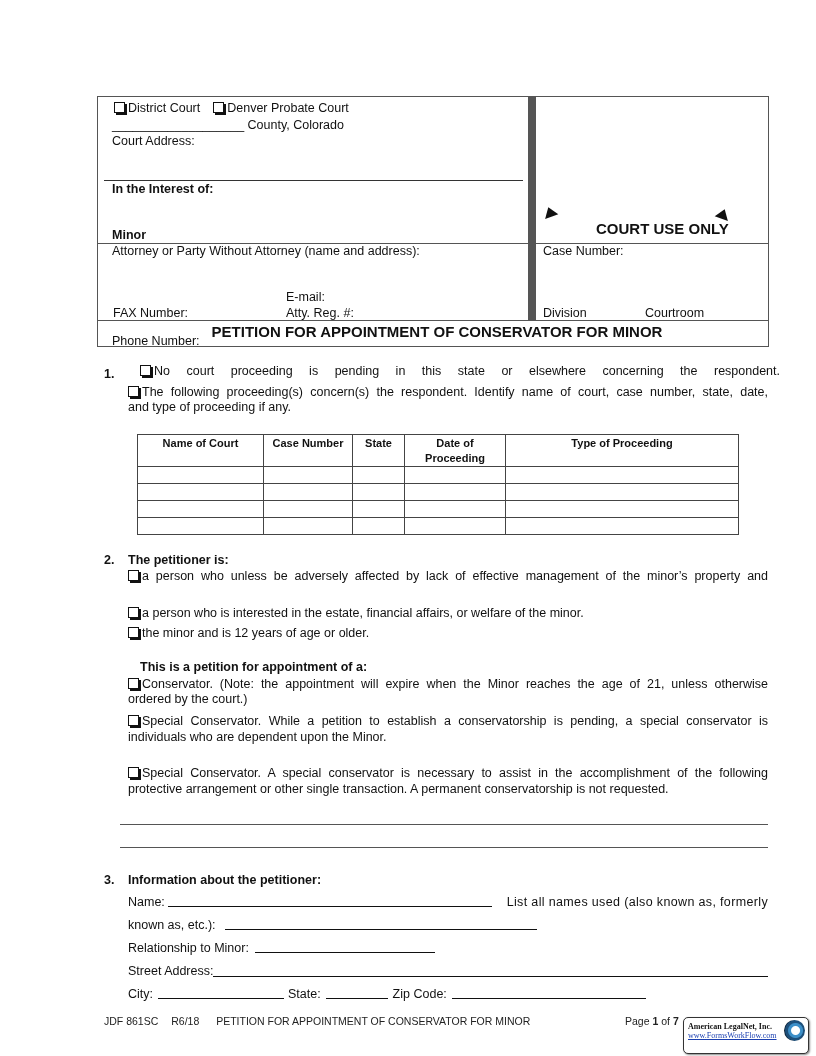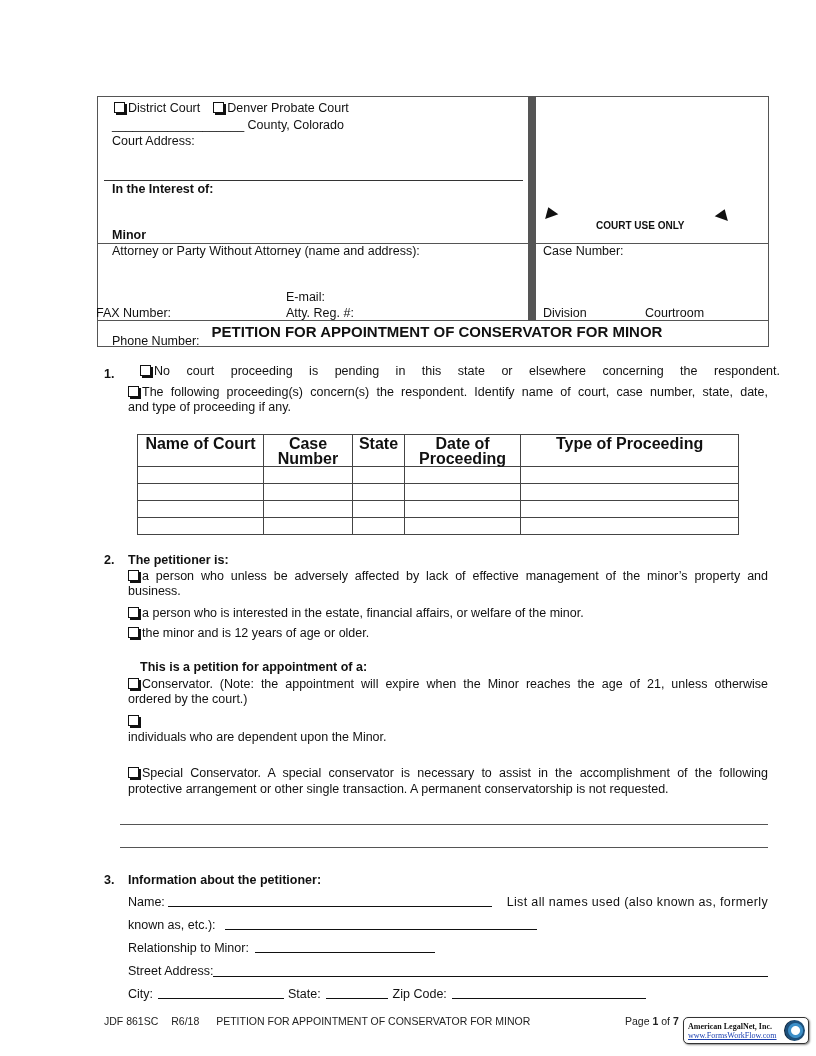--- a/index.html
+++ b/index.html
@@ -7,21 +7,21 @@
   body { position: relative; font-family: "Liberation Sans", sans-serif; color: #111; font-size: 12.5px; }
   .abs { position: absolute; padding-left: 8px; }
   .cb {
     display: inline-block; width: 11px; height: 11px; border: 1px solid #111;
     box-shadow: 2px 2px 0 #111; margin-right: 3px; vertical-align: -1px; background: #fff;
   }
   .caption { position: absolute; border: 1px solid #555; }
   .line { position: absolute; border-top: 1px solid #333; }
   .just { text-align: justify; text-align-last: justify; }
   table.proc { border-collapse: collapse; position: absolute; left: 137px; top: 434px; width: 602px; }
-  table.proc th, table.proc td { border: 1.5px solid #444; font-size: 16px; }
+  table.proc th, table.proc td { border: 1.5px solid #444; font-size: 11px; }
   table.proc th { font-weight: bold; vertical-align: top; height: 32px; text-align: center; line-height: 15px; padding-top: 1px; }
   table.proc td { height: 17px; }
   .blank { display: inline-block; border-bottom: 1px solid #111; height: 12px; vertical-align: -1px; }
   .tri { position: absolute; width: 0; height: 0; }
 </style>
 </head>
 <body>
 
 <div class="caption" style="left:97px; top:96px; width:672px; height:251px;"></div>
 
@@ -39,26 +39,26 @@
   <span>___________________</span>
   <span>County, Colorado</span>
 </div>
 <div class="abs" style="left:104px; top:134px;">Court Address:</div>
 <div class="line" style="left:104px; top:180px; width:419px; border-top:1px solid #333;"></div>
 <div class="abs" style="left:104px; top:182px; font-weight:bold;">In the Interest of:</div>
 <div class="abs" style="left:104px; top:228px; font-weight:bold;">Minor</div>
 
 <div class="tri" style="left:543px; top:207px; border-left:7px solid transparent; border-right:7px solid transparent; border-bottom:10px solid #111; transform:rotate(-20deg);"></div>
 <div class="tri" style="left:716px; top:209px; border-left:7px solid transparent; border-right:7px solid transparent; border-bottom:10px solid #111; transform:rotate(20deg);"></div>
-<div class="abs" style="left:588px; top:220px; font-weight:bold; font-size:10px;">COURT USE ONLY</div>
+<div class="abs" style="left:588px; top:220px; font-weight:bold; font-size:15px;">COURT USE ONLY</div>
 
 <div class="abs" style="left:104px; top:244px;">Attorney or Party Without Attorney (name and address):</div>
 <div class="abs" style="left:104px; top:290px;margin-top:44px;">Phone Number:</div>
 <div class="abs" style="left:278px; top:290px;">E-mail:</div>
-<div class="abs" style="left:88px; top:306px;text-align:center;">FAX Number:</div>
+<div class="abs" style="left:105px; top:306px;text-align:center;">FAX Number:</div>
 <div class="abs" style="left:278px; top:306px;">Atty. Reg. #:</div>
 
 <div class="abs" style="left:535px; top:244px;">Case Number:</div>
 <div class="abs" style="left:535px; top:306px;">Division</div>
 <div class="abs" style="left:637px; top:306px;">Courtroom</div>
 
 <div class="abs" style="left:97px; top:323px; width:672px; text-align:center; font-weight:bold; font-size:15px;">PETITION FOR APPOINTMENT OF CONSERVATOR FOR MINOR</div>
 
 <div class="abs" style="left:96px; top:367px; font-weight:bold;">1.</div>
 <div class="abs just" style="left:132px; top:364px; width:648px; white-space:nowrap;">
@@ -109,37 +109,36 @@
         <td></td>
       </tr>
   </tbody>
 </table>
 
 <div class="abs" style="left:96px; top:553px; font-weight:bold;">2.</div>
 <div class="abs" style="left:120px; top:553px; font-weight:bold;">The petitioner is:</div>
 
 <div class="abs" style="left:120px; top:569px; width:648px;">
   <div class="just" style="white-space:nowrap;"><span class="cb"></span><span>a person who unless be adversely affected by lack of effective management of the minor’s property and</span></div>
-  <div style="margin-top:1px;">business.</div>
 </div>
 <div class="abs" style="left:120px; top:606px;">
   <span class="cb"></span><span>a person who is interested in the estate, financial affairs, or welfare of the minor.</span>
 </div>
 <div class="abs" style="left:120px; top:626px;">
   <span class="cb"></span><span>the minor and is 12 years of age or older.</span>
 </div>
 
 <div class="abs" style="left:120px; top:660px; font-weight:bold;margin-left:12px;">This is a petition for appointment of a:</div>
 
 <div class="abs" style="left:120px; top:677px; width:648px;">
   <div class="just" style="white-space:nowrap;"><span class="cb"></span><span>Conservator.  (Note: the appointment will expire when the Minor reaches the age of 21, unless otherwise</span></div>
   <div style="margin-top:1px;">ordered by the court.)</div>
 </div>
 <div class="abs" style="left:120px; top:713px; width:648px; line-height:16px;">
-  <div class="just" style="white-space:nowrap;"><span class="cb"></span></div>
+  <div class="just" style="white-space:nowrap;"><span class="cb"></span><span>Special Conservator.  While a petition to establish a conservatorship is pending, a special conservator is</span></div>
   <div>individuals who are dependent upon the Minor.</div>
 </div>
 <div class="abs" style="left:120px; top:765px; width:648px; line-height:16px;">
   <div class="just" style="white-space:nowrap;"><span class="cb"></span><span>Special Conservator.  A special conservator is necessary to assist in the accomplishment of the following</span></div>
   <div>protective arrangement or other single transaction.   A permanent conservatorship is not requested.</div>
 </div>
 
 <div class="line" style="left:120px; top:824px; width:648px; border-top:1.5px solid #555;"></div>
 <div class="line" style="left:120px; top:847px; width:648px; border-top:1.5px solid #555;"></div>
 
@@ -174,17 +173,17 @@
 
 <div class="abs" style="left:96px; top:1015px; font-size:10.5px; white-space:nowrap; color:#222;">
   <span>JDF 861SC</span>
   <span style="margin-left:10px;">R6/18</span>
   <span style="margin-left:14px;">PETITION FOR APPOINTMENT OF CONSERVATOR FOR MINOR</span>
 </div>
 <div class="abs" style="left:617px; top:1015px; font-size:10.5px; white-space:nowrap; color:#222;">
   <span>Page </span><span style="font-weight:bold;">1</span><span> of </span><span style="font-weight:bold;">7</span>
 </div>
 
-<div class="abs" style="left:683px; top:1017px; width:126px; height:27px; border:1px solid #333; border-radius:5px; box-shadow:1px 1px 2px #888; background:#fff;">
+<div class="abs" style="left:683px; top:1017px; width:126px; height:37px; border:1px solid #333; border-radius:5px; box-shadow:1px 1px 2px #888; background:#fff;">
   <div style="position:absolute; left:4px; top:4px; font-family:'Liberation Serif', serif; font-size:8px; font-weight:bold; color:#111;">American LegalNet, Inc.</div>
   <div style="position:absolute; left:4px; top:13px; font-family:'Liberation Serif', serif; font-size:8px; color:#1a3fb0; text-decoration:underline;">www.FormsWorkFlow.com</div>
   <div style="position:absolute; right:3px; top:2px; width:21px; height:21px; border-radius:50%; background:radial-gradient(circle at 55% 50%, #fff 0 4px, #3c8fc8 5px 7px, #1d4f7a 8px 10px, #0d2236 11px);"></div>
 </div>
 
 </body></html>

